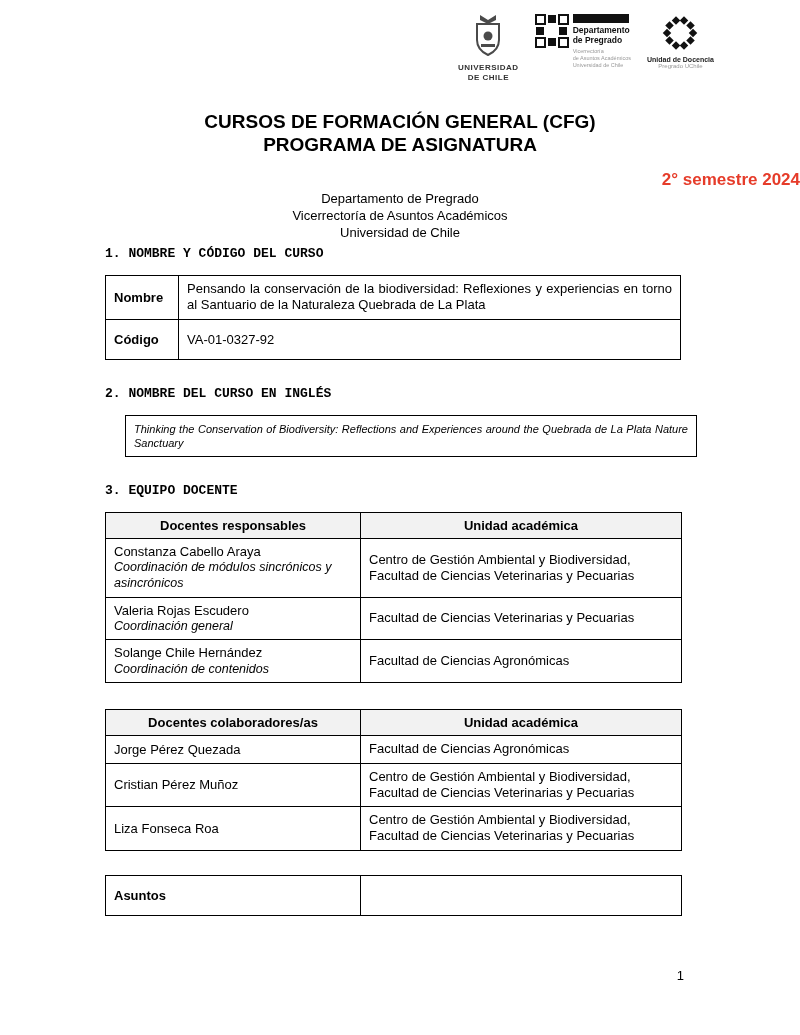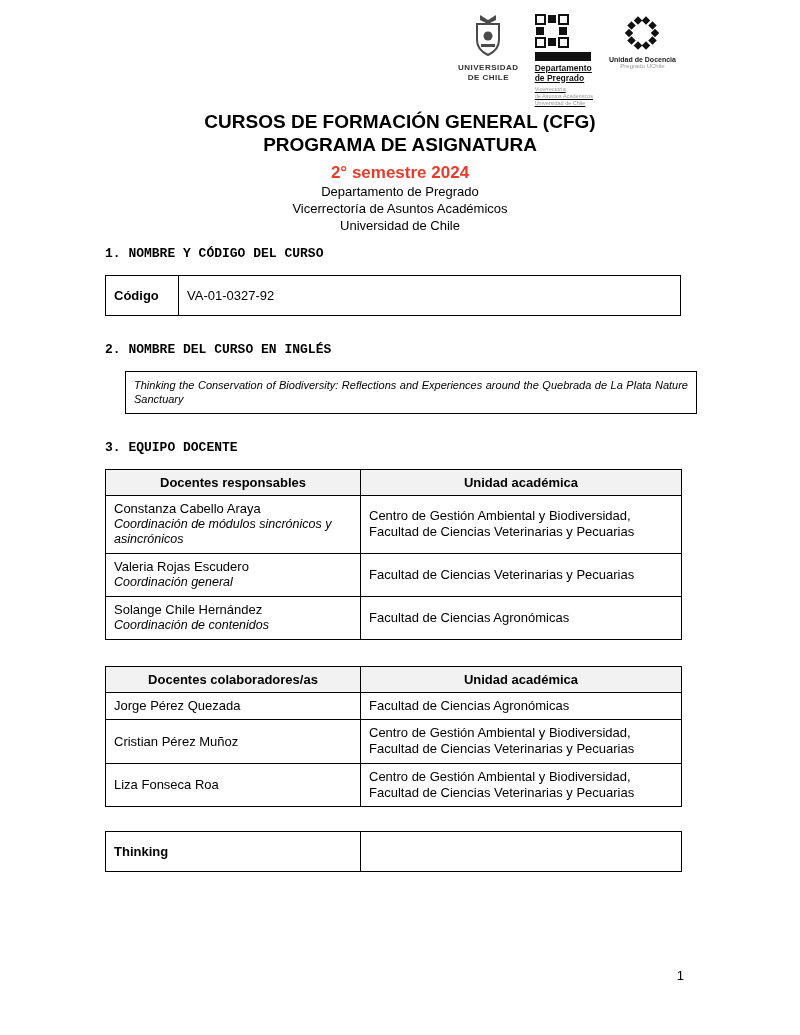--- a/index.html
+++ b/index.html
@@ -6,32 +6,32 @@
   html,body { background:#ffffff; }
   .page {
     width:800px; height:1035px; background:#fff; position:relative;
     font-family:"Liberation Sans", sans-serif; color:#000; overflow:hidden;
   }
 
   
   .logos { position:absolute; top:14px; left:458px; display:flex; align-items:flex-start; gap:16px; }
   .logo { display:flex; flex-direction:column; align-items:center; }
   .uchile-text { margin-top:3px; text-align:center; font-size:8px; font-weight:bold; color:#333; letter-spacing:.5px; line-height:1.25; }
-  .logo-pregrado { display:flex; flex-direction:column; align-items:flex-start; gap:4px;text-decoration:underline; }
+  .logo-pregrado { display:flex; flex-direction:row; align-items:flex-start; gap:4px; }
   .pg-right { display:flex; flex-direction:column; }
   .pg-bar { width:56px; height:9px; background:#111; }
   .pg-title { margin-top:3px; font-size:8.5px; font-weight:bold; color:#111; line-height:1.15; }
   .pg-sub { margin-top:2px; font-size:5.5px; color:#999; line-height:1.3; }
   .docencia-text1 { margin-top:2px; font-size:7px; font-weight:bold; color:#222; }
   .docencia-text2 { font-size:6px; color:#999; }
 
   
   .title-block { position:absolute; top:110px; left:0; width:100%; text-align:center; }
   .doc-title { font-size:19px; font-weight:bold; line-height:1.22; }
-  .semester { font-size:17px; font-weight:bold; margin-top:7px; }
+  .semester { font-size:17px; font-weight:bold; margin-top:14px;text-align:right; }
   .org-line { font-size:13px; line-height:1.2; margin-top:1px; }
 
   
   .content { position:absolute; top:246px; left:105px; width:576px; }
   .sec-heading { font-size:13px; font-weight:bold; margin-bottom:14px;font-family:Liberation Mono, monospace; }
 
   table.tbl { border-collapse:collapse; width:576px; table-layout:fixed; }
   table.tbl th, table.tbl td { border:1px solid #000; font-size:13px; padding:5px 8px; vertical-align:middle; }
   table.tbl th { background:#f2f2f2; font-weight:bold; text-align:center; padding:5px 4px; }
 
@@ -127,20 +127,24 @@
     <div class="org-line">Departamento de Pregrado</div>
     <div class="org-line">Vicerrectoría de Asuntos Académicos</div>
     <div class="org-line">Universidad de Chile</div>
   </div>
 
   <div class="content">
 
     <div class="sec-heading">1. NOMBRE Y CÓDIGO DEL CURSO</div>
     <table class="tbl mt-s1">
       <tbody>
+          <tr>
+        <td class="label-col">Nombre</td>
+        <td class="cell-justify">Pensando la conservación de la biodiversidad: Reflexiones y experiencias en torno al Santuario de la Naturaleza Quebrada de La Plata</td>
+      </tr>
       <tr>
         <td class="label-col" style="height:40px;">Código</td>
         <td>VA-01-0327-92</td>
       </tr>
     </tbody>
       </table>
 
     <div class="sec-heading">2. NOMBRE DEL CURSO EN INGLÉS</div>
     <div class="eng-box">Thinking the Conservation of Biodiversity: Reflections and Experiences around the Quebrada de La Plata Nature Sanctuary</div>
 
@@ -193,21 +197,21 @@
       <tr>
         <td>Liza Fonseca Roa</td>
         <td class="unit-cell">Centro de Gestión Ambiental y Biodiversidad, Facultad de Ciencias Veterinarias y Pecuarias</td>
       </tr>
     </tbody>
       </table>
 
     <table class="tbl">
       <tbody>
           <tr class="ayud-row">
-        <td class="col-left ayud-label">Thinking</td>
+        <td class="col-left ayud-label">Asuntos</td>
         <td class="col-right"></td>
       </tr>
     </tbody>
       </table>
 
   </div>
 
   <div class="page-number">1</div>
 </div>
 

